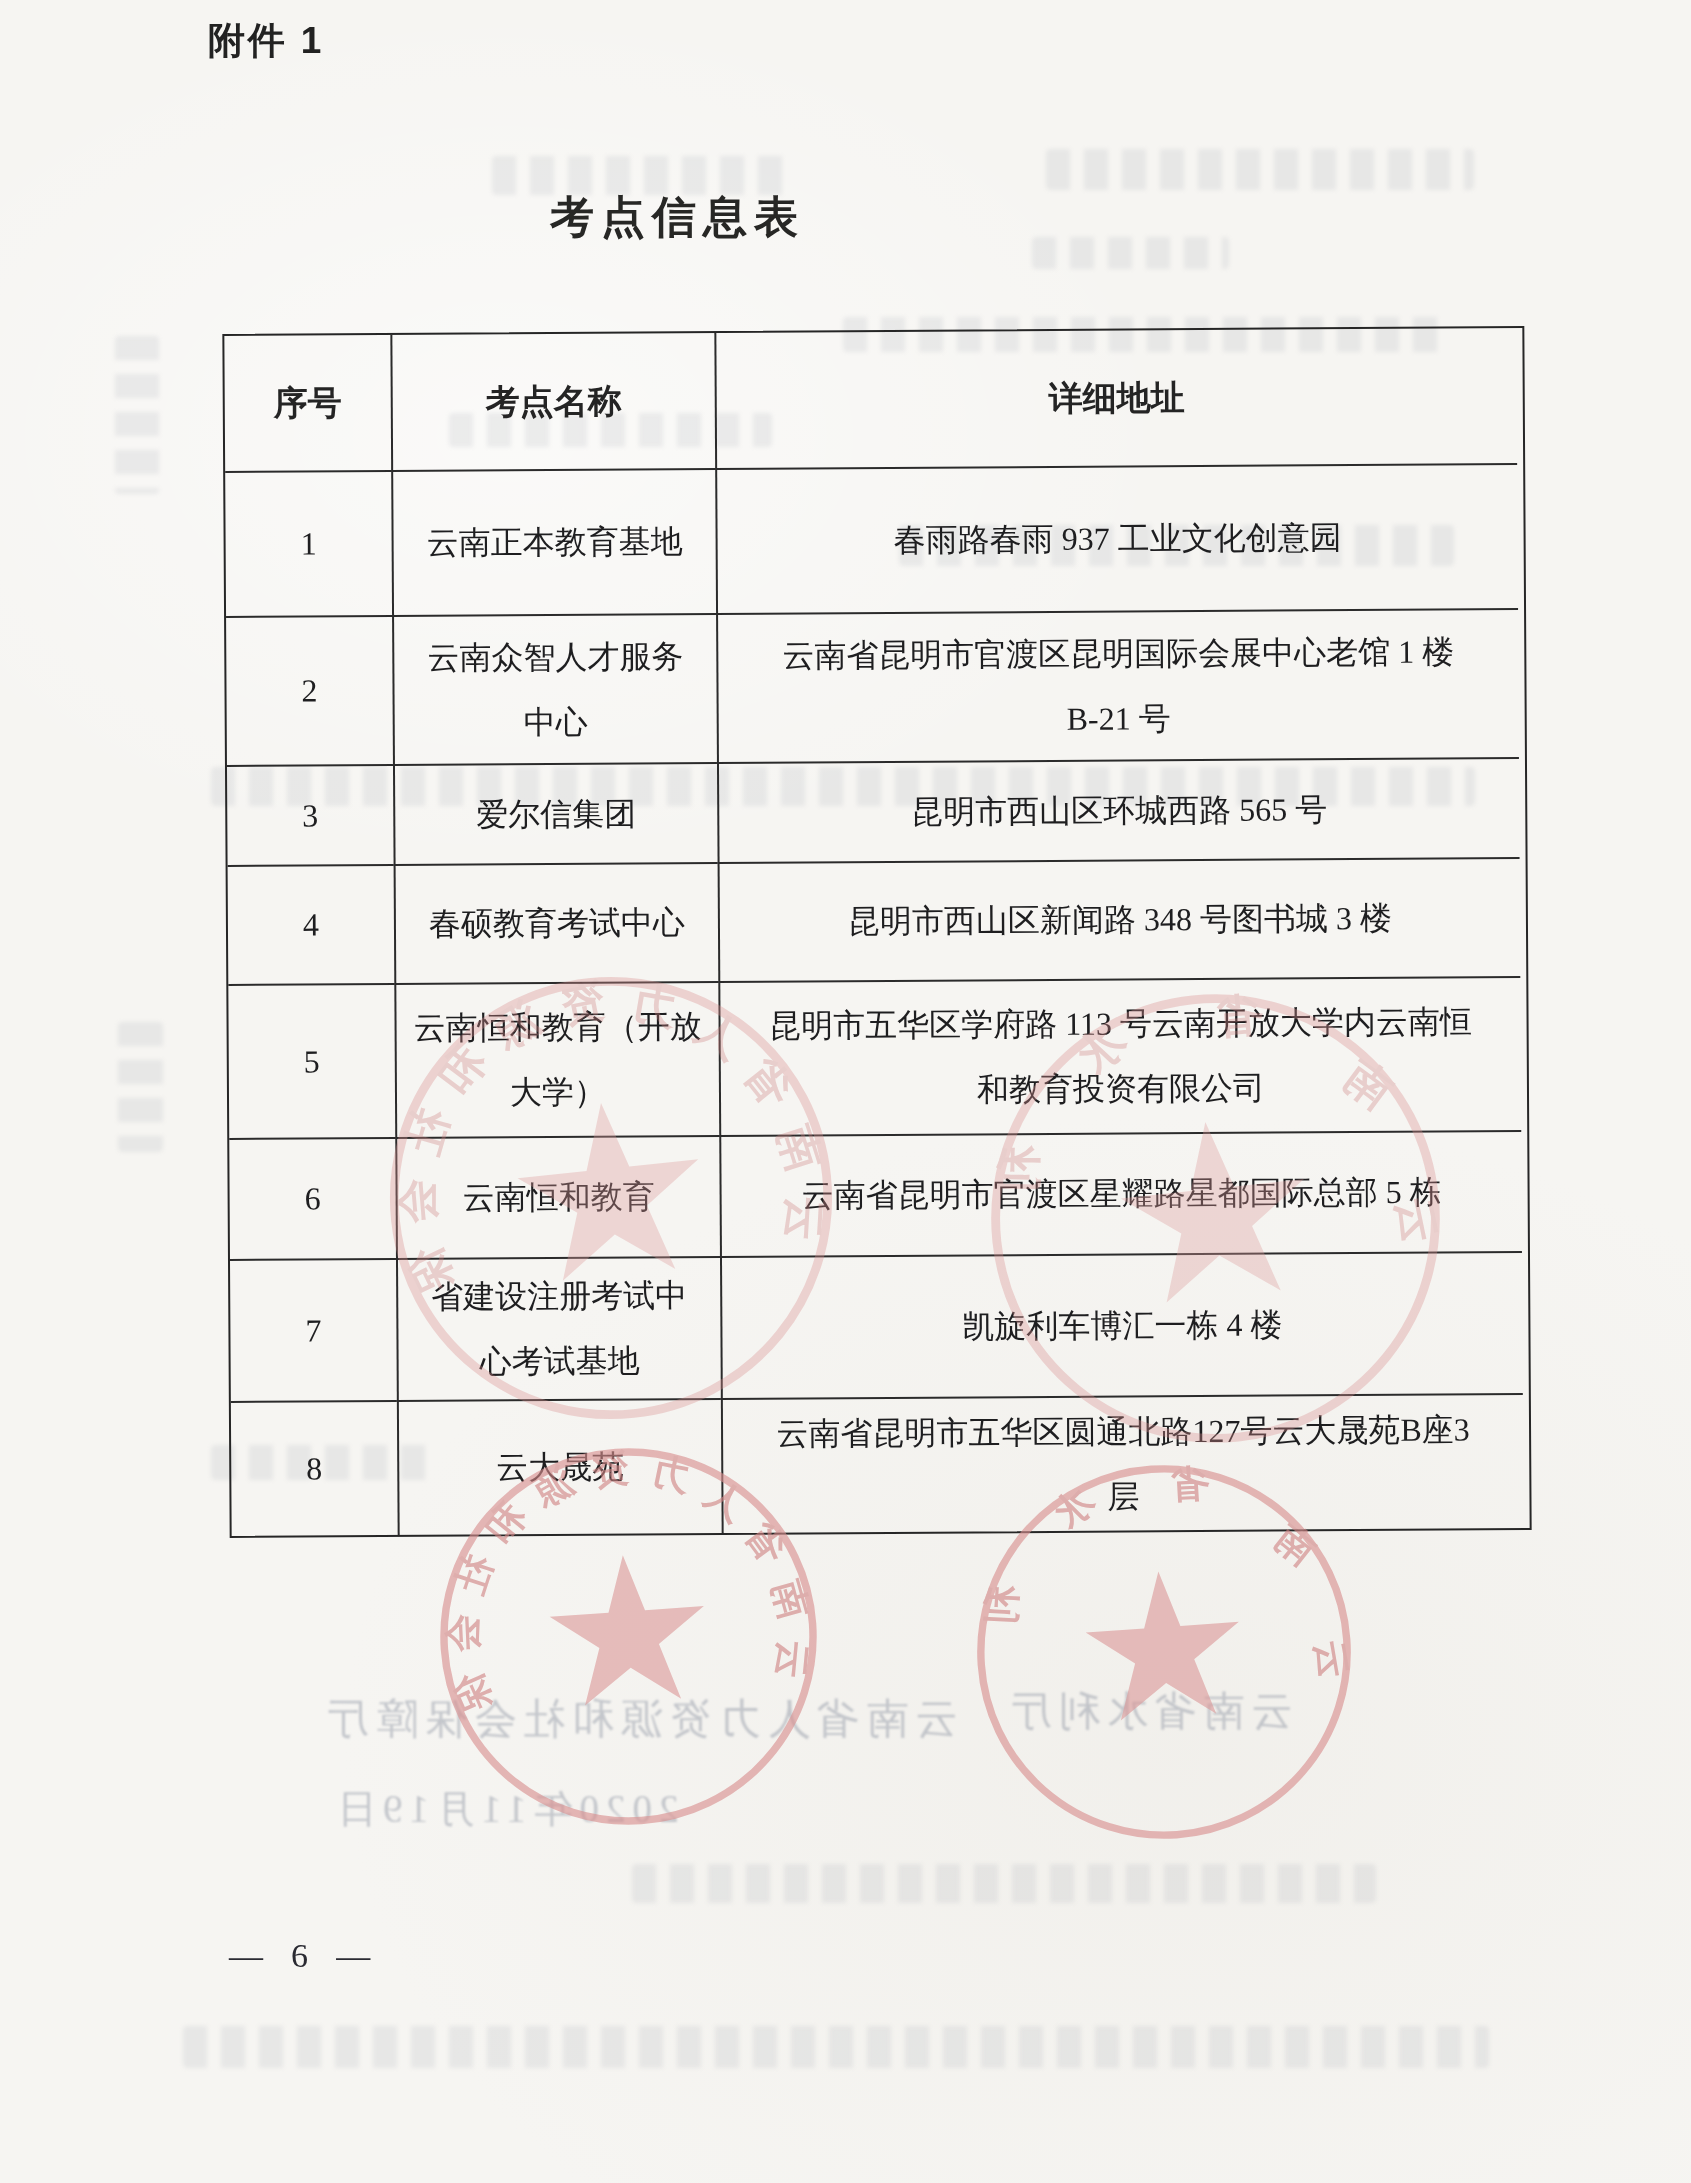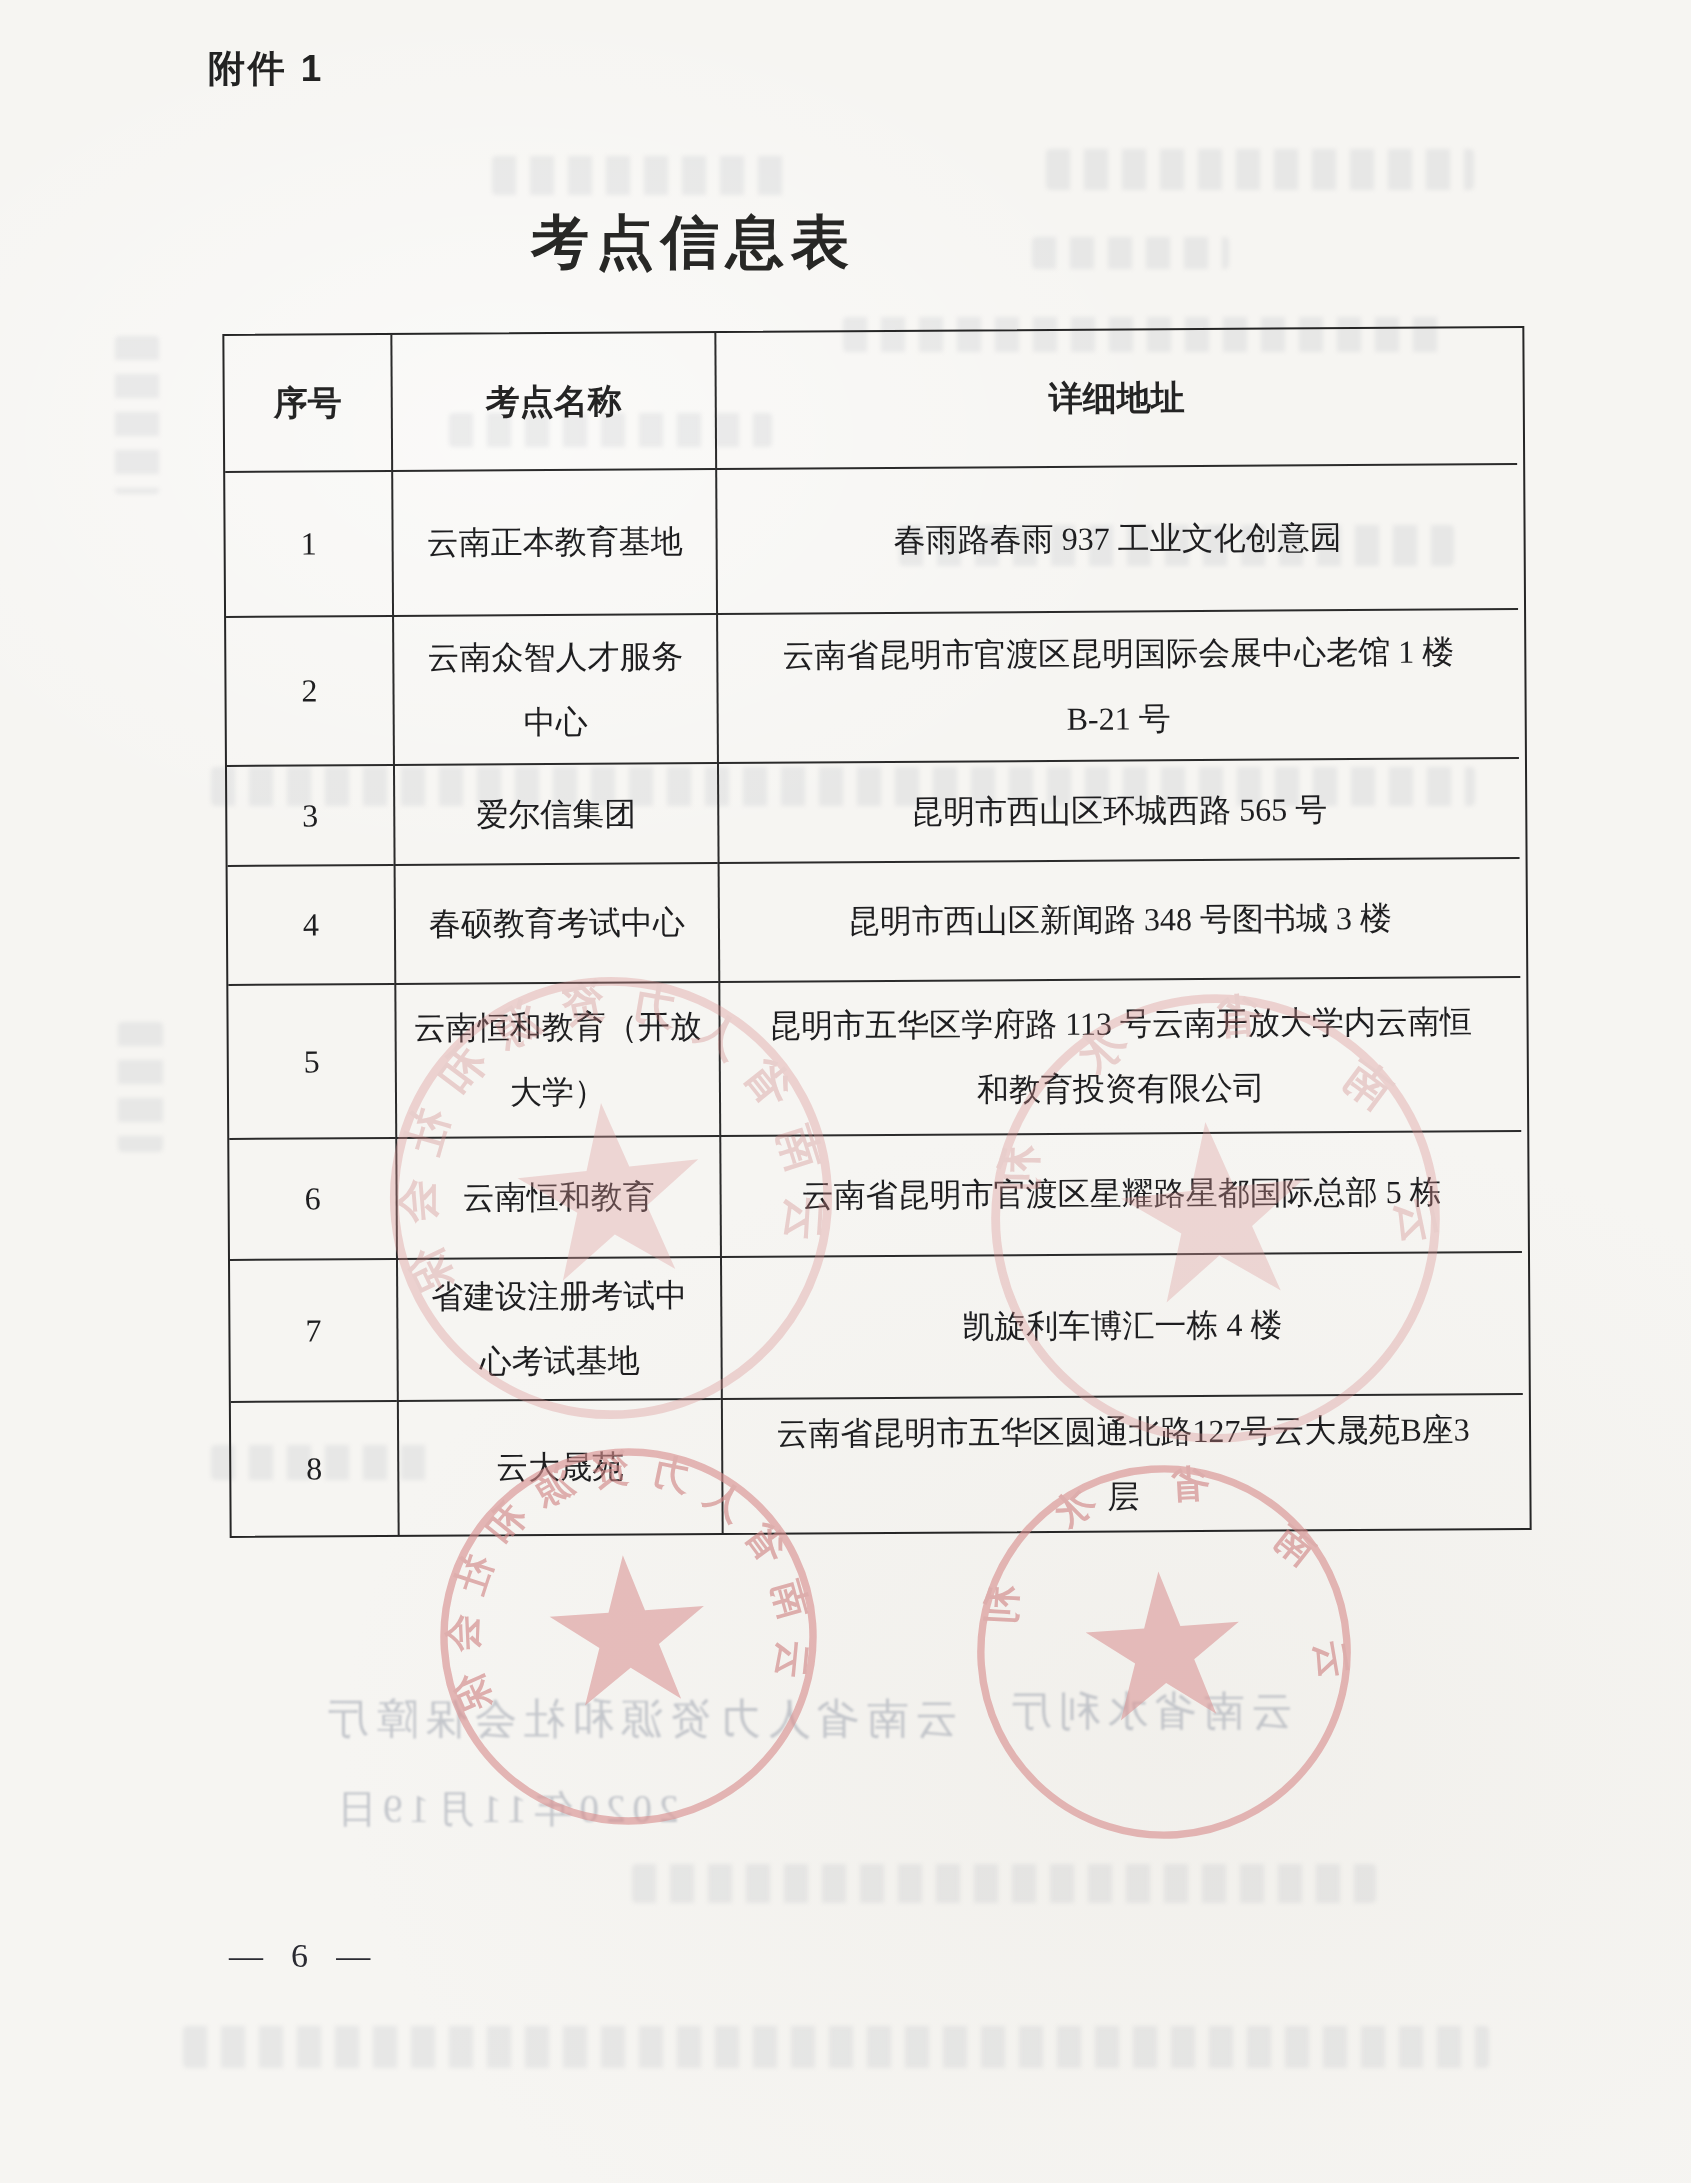--- a/index.html
+++ b/index.html
@@ -8,27 +8,27 @@
     background:#f6f5f2;
     font-family:"Liberation Serif","DejaVu Serif",serif;
     color:#1c1c1e;
   }
   .page{position:absolute;inset:0;
     background:
       radial-gradient(983px 632px at 30% 20%, rgba(255,255,255,.5), rgba(255,255,255,0) 70%),
       radial-gradient(1124px 843px at 70% 80%, rgba(238,236,231,.6), rgba(238,236,231,0) 75%),
       #f6f5f2;}
   .attachment{
-    position:absolute;left:208px;top:44px;
+    position:absolute;left:208px;top:16px;
     font-family:"Liberation Sans","DejaVu Sans",sans-serif;
     font-weight:bold;font-size:37px;letter-spacing:2.8px;color:#222;
   }
   .title{
-    position:absolute;left:0;top:188px;width:1355px;margin:16px;
-    text-align:center;font-size:58px;font-weight:bold;letter-spacing:7px;color:#272725;
+    position:absolute;left:0;top:188px;width:1355px;margin:0;
+    text-align:center;font-size:44px;font-weight:bold;letter-spacing:7px;color:#272725;
   }
   
   .table-wrap{
     position:absolute;left:226px;top:330px;width:1298px;
     border:2.8px solid #262626;
     transform:rotate(-0.35deg);transform-origin:50% 50%;
     background:rgba(255,255,255,0.0);
   }
   .tr{display:grid;grid-template-columns:166px 324px 802px;}
   .tr + .tr .td{border-top:2.1px solid #2b2b2b;}

